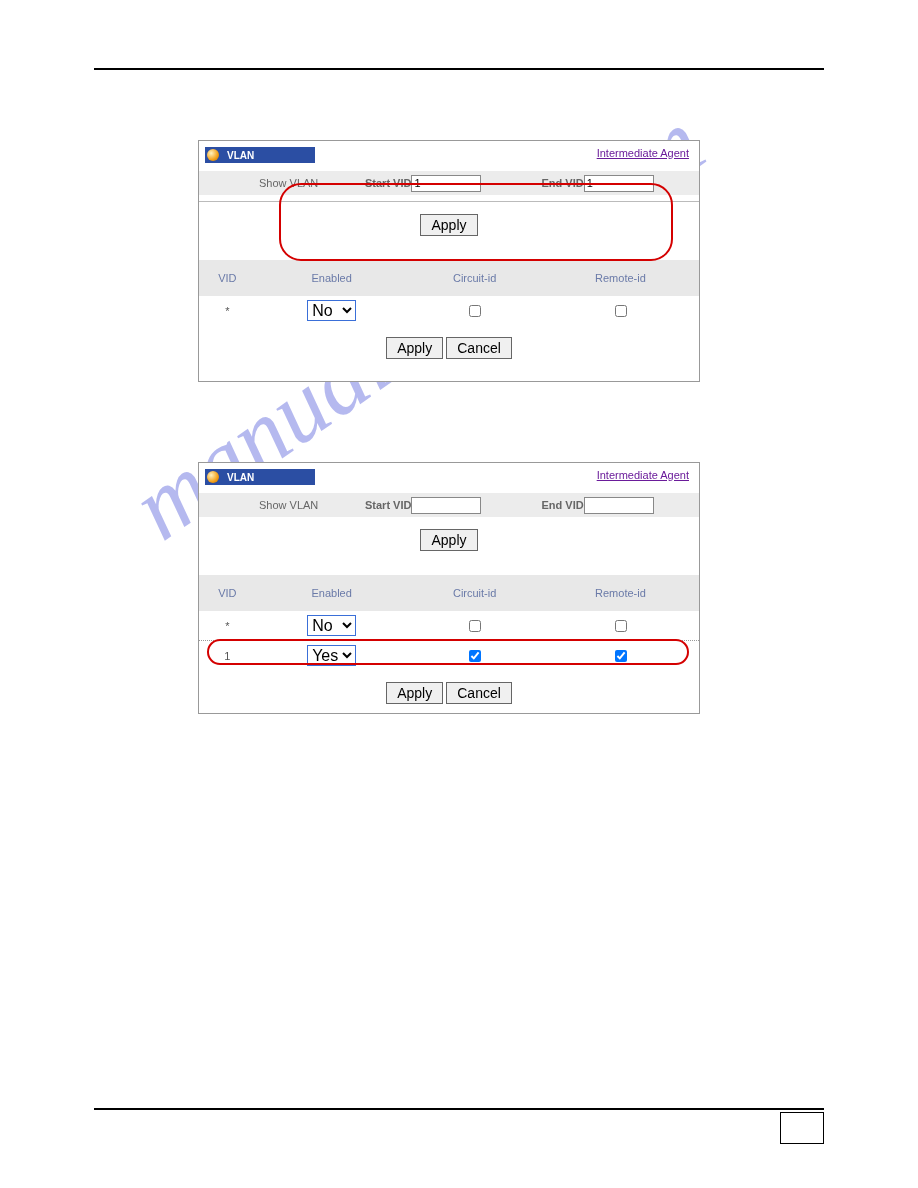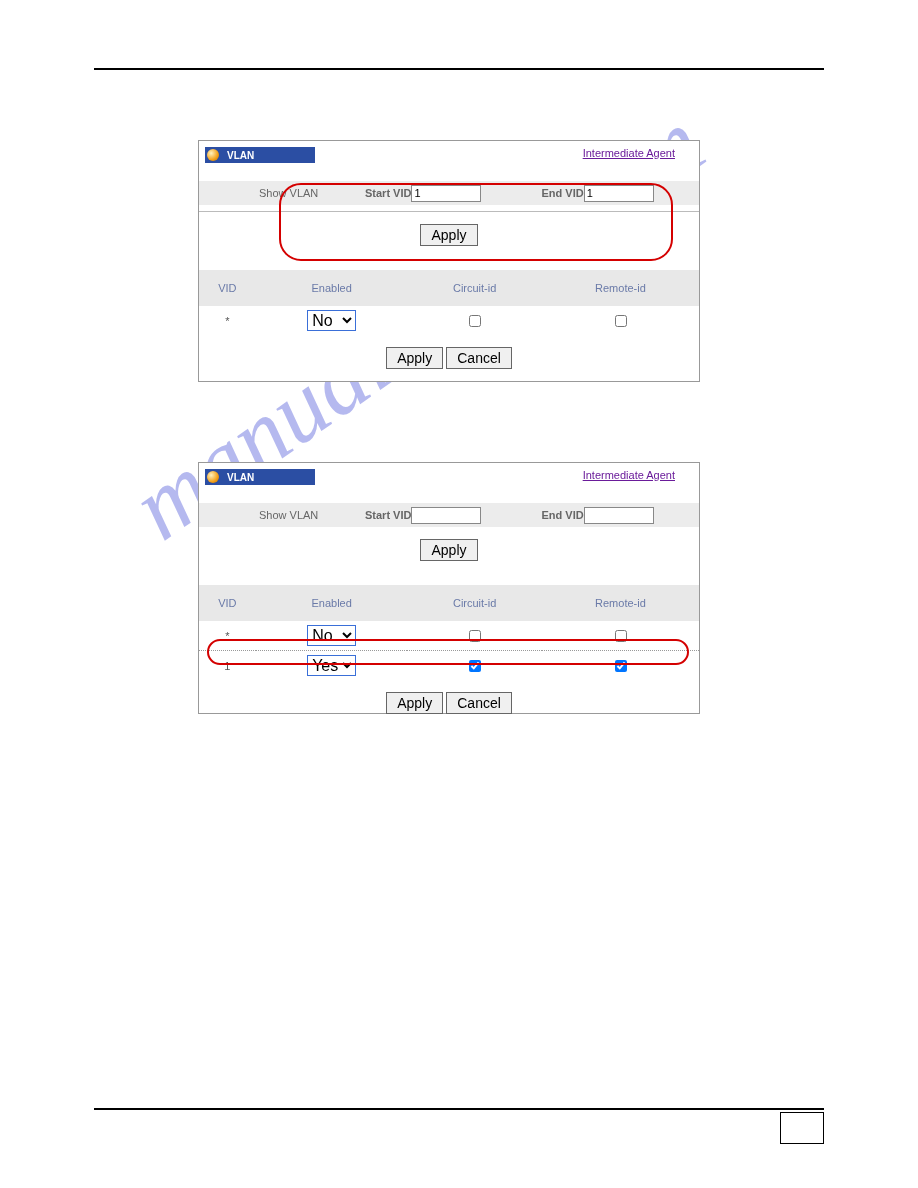--- a/index.html
+++ b/index.html
@@ -54,36 +54,36 @@
   .tab-dot {
     width: 12px;
     height: 12px;
     background: radial-gradient(circle at 35% 35%, #fff3c0, #f4a017 60%, #b56a00 100%);
     border-radius: 50%;
     margin-left: 2px;
     margin-right: 8px;
   }
   .ia-link {
     position: absolute;
-    right: 24px;
+    right: 10px;
     top: 6px;
     color: #6a1b9a;
     text-decoration: underline;
     font-size: 11px;
   }
   .grayrow {
     background: #ececec;
     height: 24px;
     display: flex;
     align-items: center;
     color: #555;
     font-size: 11px;
   }
   .filter-section {
-    margin-top: 16px;
+    margin-top: 6px;
   }
   .filter-row {
     padding-left: 60px;
   }
   .filter-row .lbl { display:inline-block; width:90px; color:#666; }
   .filter-row .lbl2 { color:#666; margin-left: 16px; font-weight: bold; }
   .txt {
     border: 1px solid #888;
     height: 15px;
     width: 64px;

